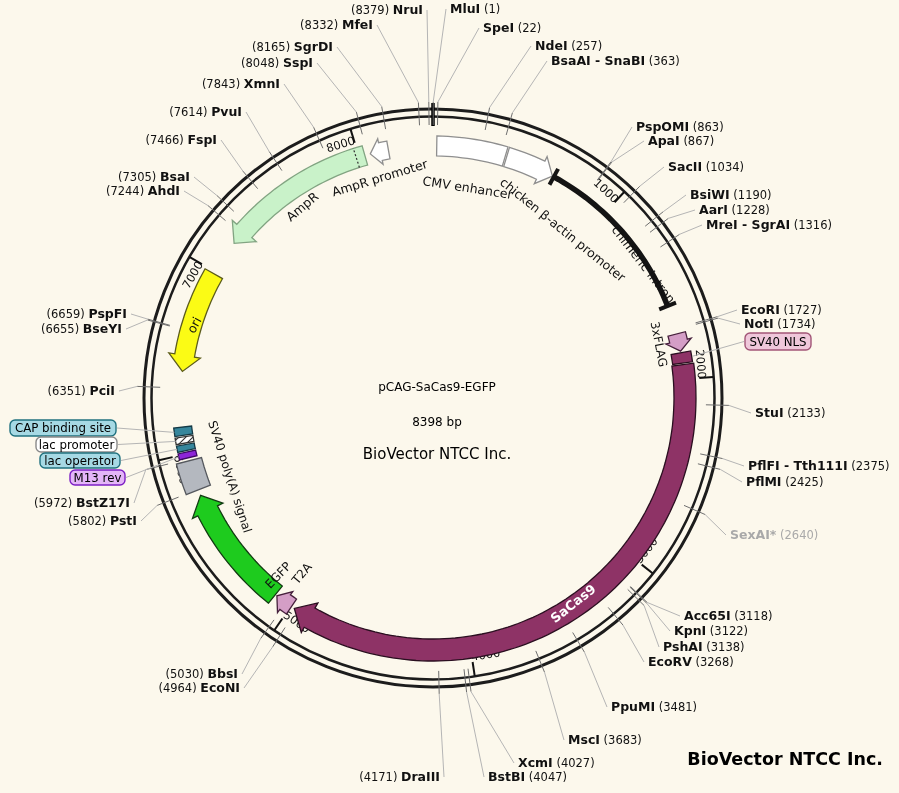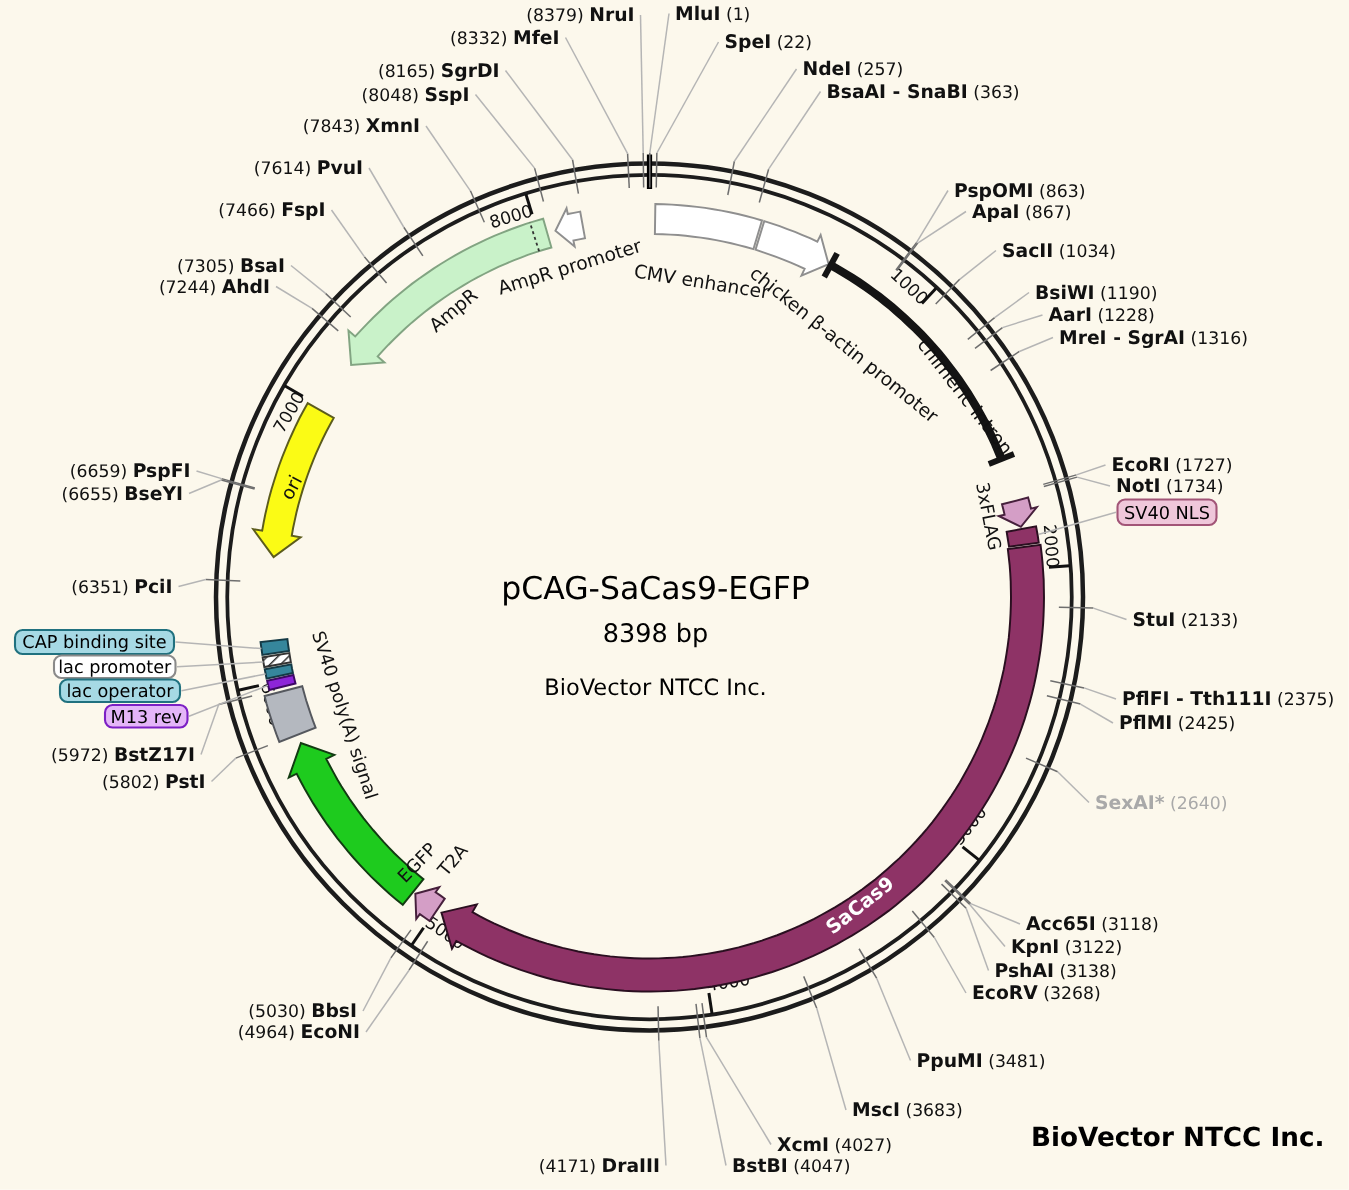--- a/index.html
+++ b/index.html
@@ -1,21 +1,21 @@
 <!DOCTYPE html>
 <html><head>
 <meta charset="utf-8">
 <style>
   html,body{margin:0;padding:0;}
   body{width:899px;height:793px;background:#ffffff;font-family:"DejaVu Sans","Liberation Sans",sans-serif;}
   .stage{position:relative;width:899px;height:793px;background:#fcf8ec;overflow:hidden;}
   #svg-host{position:absolute;left:0;top:0;width:899px;height:793px;}
   .center-text{position:absolute;left:437px;top:380px;transform:translateX(-50%);text-align:center;color:#000;}
-  .pname{font-size:21px;white-space:nowrap;}
-  .psize{font-size:17px;margin-top:9px;}
+  .pname{font-size:12px;white-space:nowrap;}
+  .psize{font-size:12px;margin-top:21px;}
   .pcompany{font-size:15px;margin-top:16px;white-space:nowrap;}
   .watermark{position:absolute;right:16px;top:749px;font-size:17.5px;font-weight:bold;color:#000;white-space:nowrap;}
 </style>
 </head>
 <body>
 
 <div class="stage">
   <div id="svg-host"><svg width="899" height="793" viewBox="0 0 899 793" xmlns="http://www.w3.org/2000/svg">
         <defs>
           <pattern id="hatch" width="5" height="5" patternUnits="userSpaceOnUse" patternTransform="rotate(45)">

